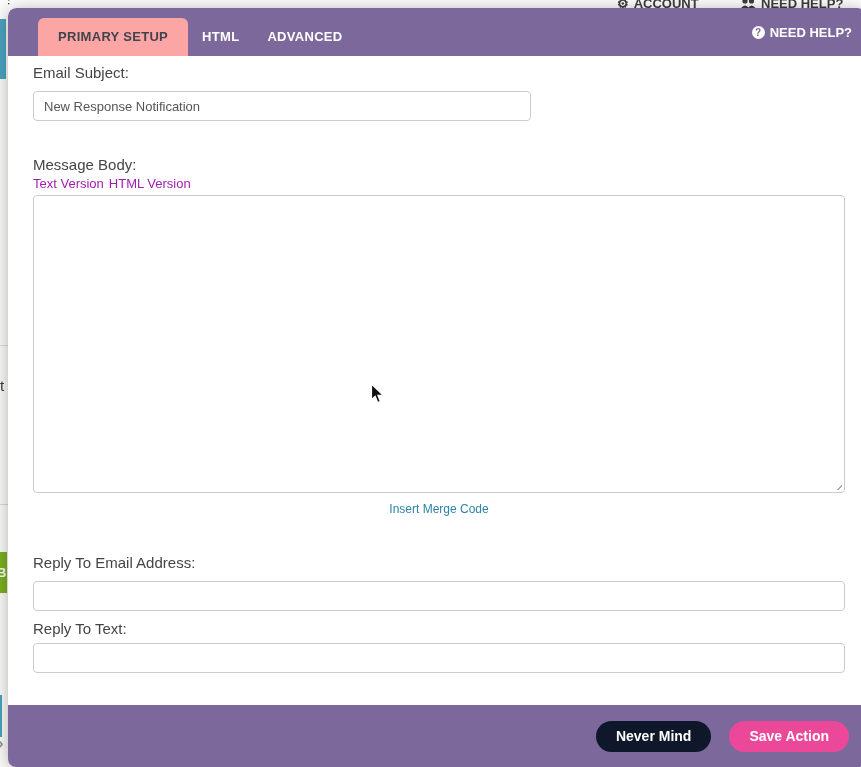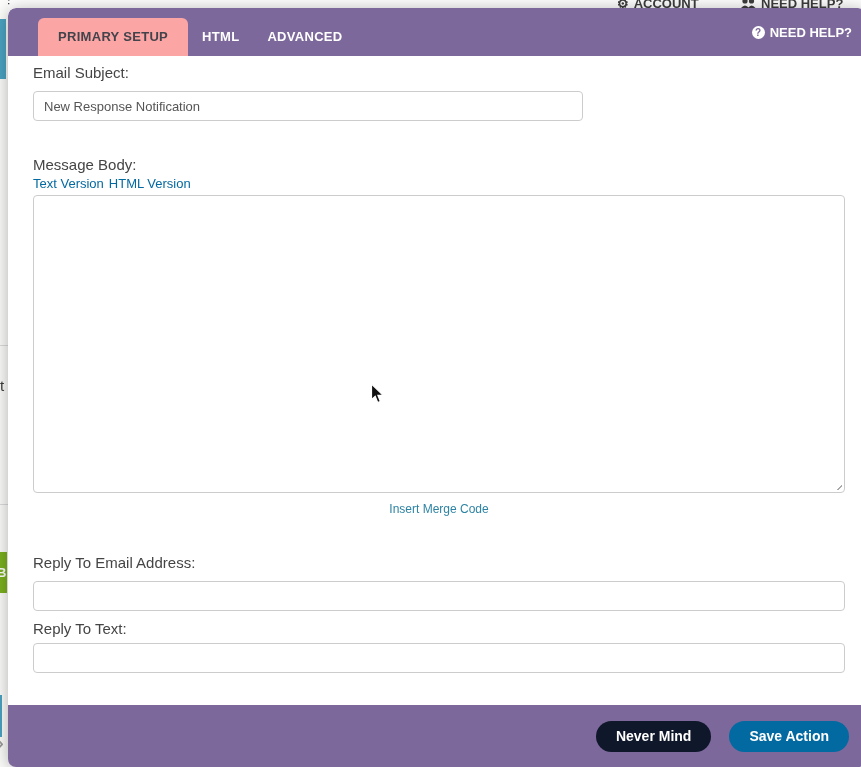--- a/index.html
+++ b/index.html
@@ -39,45 +39,45 @@
                cursor:pointer; white-space:nowrap; }
   .qmark { width:13px; height:13px; border-radius:50%; background:#fff; color:#7d689c;
            font-size:10px; font-weight:bold; display:flex; align-items:center; justify-content:center; }
 
   .content { padding:0 21px 0 25px; position:relative; }
   .label { font-size:15px; color:#454545; line-height:20px; }
   .lbl-subject { margin-top:7px; }
   .input { height:30px; border:1px solid #ccc; border-radius:4px; font-size:13px; color:#555;
            padding:0 10px; background:#fff; outline:none; width:100%;
            font-family:"Liberation Sans", sans-serif; }
-  .subject-input { width:550px; margin-top:8px; display:block; }
+  .subject-input { width:498px; margin-top:8px; display:block; }
   .lbl-msg { margin-top:34px; }
   .hint { font-size:15px; color:#4a4a4a; line-height:27px; margin-top:4px; max-width:812px; }
   .version-links { font-size:13px; line-height:17px; }
-  .version-links a { color:#0369a1; text-decoration:none; margin-right:5px; cursor:pointer; }
+  .version-links a { color:#a21caf; text-decoration:none; margin-right:5px; cursor:pointer; }
   .textarea-wrap { position:relative; margin-top:3px; }
   textarea.msg { width:100%; height:298px; border:1px solid #ccc; border-radius:4px; resize:none;
                  padding:8px 10px; font:13px "Liberation Sans", sans-serif; color:#555; display:block; }
   .resize-handle { position:absolute; right:3px; bottom:3px; width:9px; height:9px;
                    background:repeating-linear-gradient(-45deg, transparent 0 2.5px, #a9a9a9 2.5px 4px);
                    clip-path:polygon(100% 0, 100% 100%, 0 100%); }
   .merge-row { text-align:center; margin-top:9px; font-size:12px; line-height:14px; }
   .merge-row a { color:#2d83a3; text-decoration:none; cursor:pointer; }
   .lbl-reply-email { margin-top:37px; }
   .reply-input { margin-top:8px; display:block; }
   .lbl-reply-name { margin-top:8px; }
   .name-input { margin-top:4px; display:block; }
 
   .mfooter { position:absolute; left:0; bottom:0; width:100%; height:62px; background:#7d689c;
              display:flex; align-items:center; justify-content:flex-end; gap:18px;
              padding-right:17px; z-index:5; }
   .btn { height:31px; border:none; border-radius:16px; font-size:14px; font-weight:bold;
          color:#fff; padding:0 20px; cursor:pointer; font-family:"Liberation Sans", sans-serif; }
   .btn-cancel { background:#0f172a; }
-  .btn-save { background:#0369a1; }
+  .btn-save { background:#ec4899; }
 
   .cursor { position:absolute; left:370px; top:383px; z-index:10; pointer-events:none; }
 </style>
 </head>
 <body>
 
 <div class="bg-top">
   <span class="frag frag-f">F</span>
   <span class="frag frag-account">
     <span>⚙</span>

